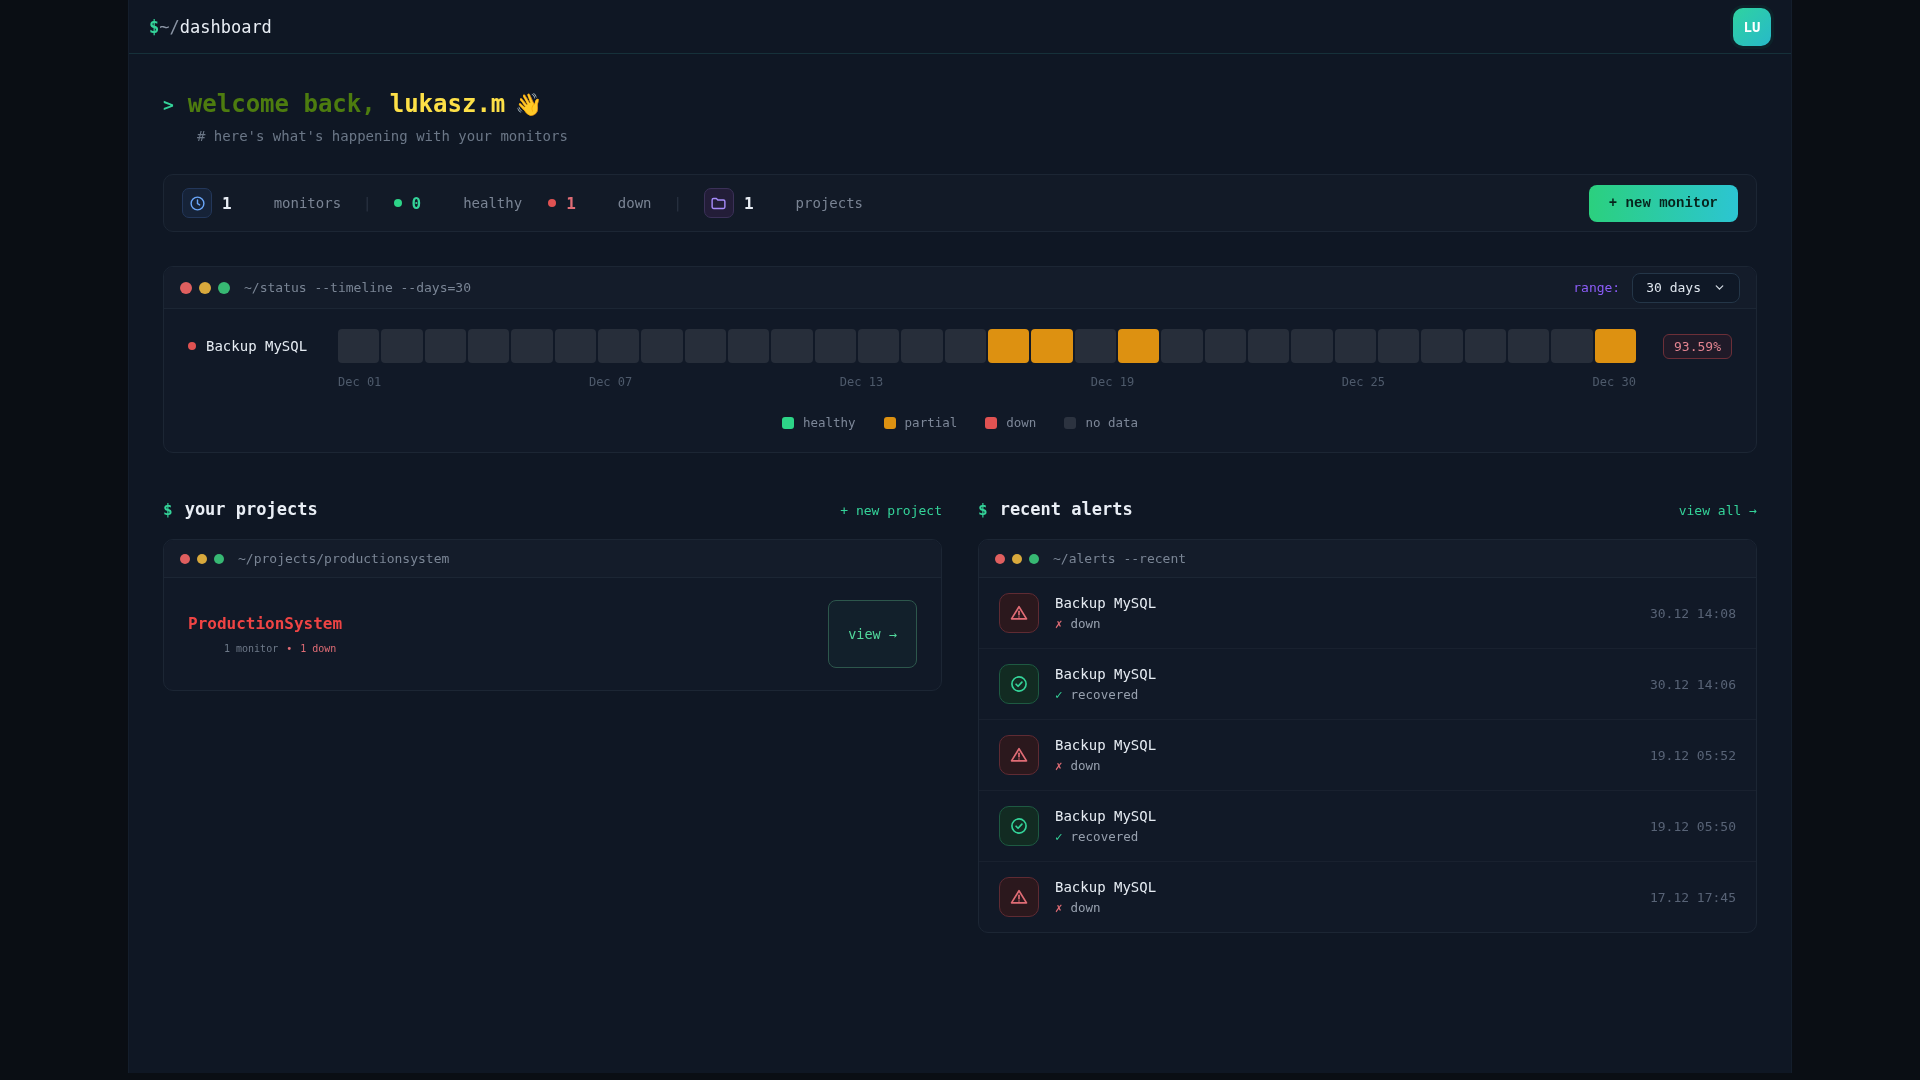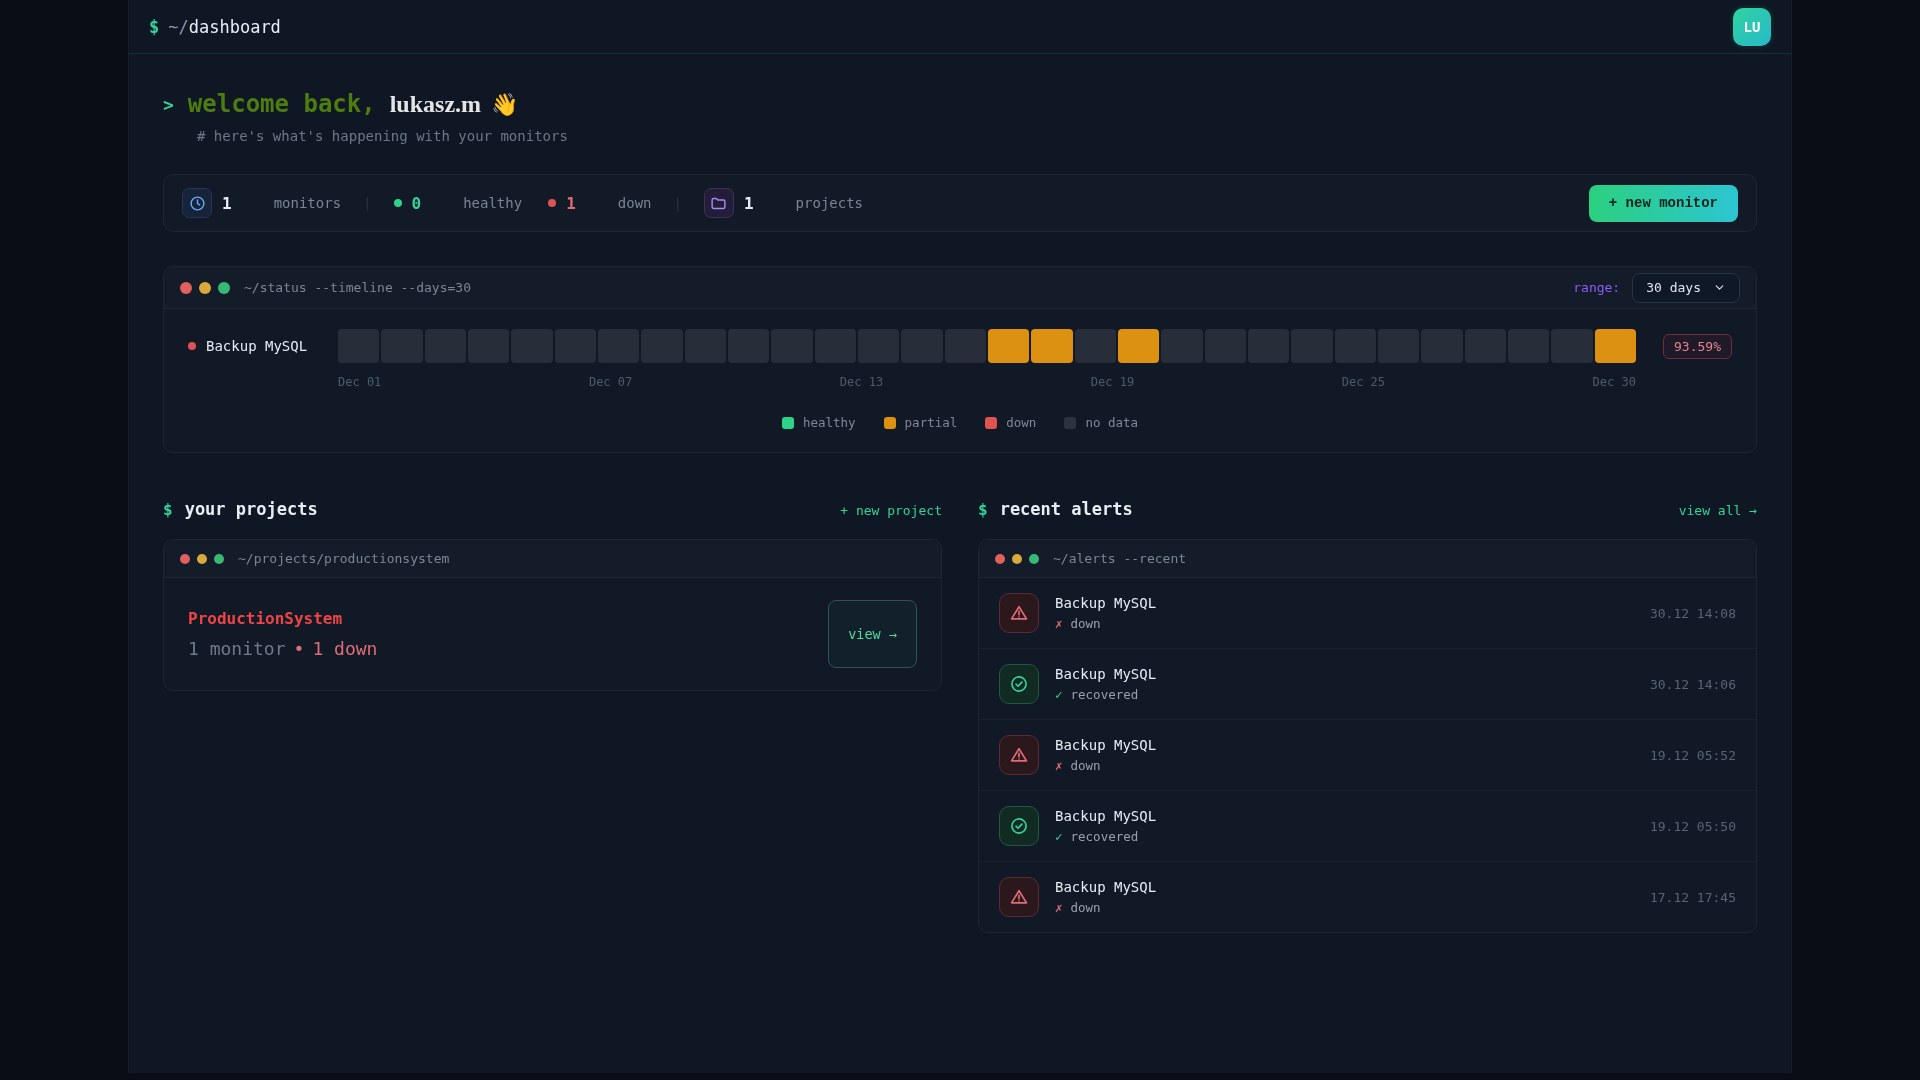--- a/index.html
+++ b/index.html
@@ -5,36 +5,36 @@
   * { margin:0; padding:0; box-sizing:border-box; }
   html,body { width:1920px; height:1080px; background:#0a0e14; overflow:hidden;
     font-family:"DejaVu Sans Mono","Liberation Mono",monospace; }
   .container { width:1664px; min-height:1073px; margin:0 auto; background:#0f1724;
     border-left:1px solid #141e2c; border-right:1px solid #141e2c; }
 
   
   .topbar { height:54px; display:flex; align-items:center; padding:0 20px;
     border-bottom:1px solid #16313a; }
   .prompt { color:#34d399; font-weight:bold; }
-  .topbar-path { margin-left:9px; font-size:17px; }
+  .topbar-path { margin-left:0; font-size:17px; }
   .path-dim { color:#8b95a5; }
   .path-main { color:#e9eef5; }
   .avatar { margin-left:auto; width:38px; height:38px; border-radius:10px;
     background:linear-gradient(135deg,#2fd3a0,#27b9c9); color:#ffffff; font-weight:bold;
     font-size:14px; display:flex; align-items:center; justify-content:center;
     box-shadow:0 0 0 3px #0d2229; cursor:pointer; }
 
   .main { padding:0 34px; }
 
   
   .welcome { margin-top:36px; }
   .welcome-line { display:flex; align-items:center; font-size:24px; font-weight:bold; }
   .welcome-caret { color:#34d399; font-size:18px; margin-right:14px; }
   .welcome-text { color:#4d7c0f; }
-  .welcome-user { color:#e5e5e5; margin-left:14px;font-family:Liberation Serif, serif; }
+  .welcome-user { color:#fde047; margin-left:14px; }
   .welcome-emoji { margin-left:10px; font-size:22px; }
   .welcome-sub { margin:10px 0 0 34px; font-size:14px; color:#6b7787; }
 
   
   .statsbar { margin-top:30px; height:58px; display:flex; align-items:center;
     background:#121a27; border:1px solid #1c2634; border-radius:10px; padding:0 18px; }
   .stat { display:flex; align-items:center; gap:10px; }
   .icon-tile { width:30px; height:30px; border-radius:7px; display:flex;
     align-items:center; justify-content:center; }
   .tile-blue { background:#162338; border:1px solid #23375a; }
@@ -88,21 +88,21 @@
   
   .sections { margin-top:46px; display:grid; grid-template-columns:1fr 1fr; gap:36px; }
   .section-head { display:flex; align-items:baseline; }
   .section-title { color:#e9eef5; font-size:17px; font-weight:bold; margin-left:12px; }
   .section-action { margin-left:auto; color:#34d399; font-size:13px; text-decoration:none; cursor:pointer; }
 
   
   .project-card { margin-top:20px; }
   .project-body { padding:22px 24px; display:flex; align-items:center; }
   .project-name { color:#ef4444; font-size:16px; font-weight:bold; }
-  .project-meta { margin-top:10px; font-size:18px; color:#6e7989; display:flex; gap:8px; }
+  .project-meta { margin-top:10px; font-size:10px; color:#6e7989; display:flex; gap:8px;margin-left:36px; }
   .meta-down, .meta-bullet { color:#e06c75; }
   .btn-view { margin-left:auto; padding:25px 19px; background:rgba(45,212,150,0.04);
     border:1px solid #2d574c; border-radius:8px; color:#52d89c; font-family:inherit;
     font-size:13.5px; cursor:pointer; }
 
   
   .alerts-card { margin-top:20px; }
   .alert-row { display:flex; align-items:center; padding:15px 20px; cursor:pointer; }
   .alert-row + .alert-row { border-top:1px solid #19212f; }
   .alert-icon { width:40px; height:40px; border-radius:10px; margin-right:16px;

